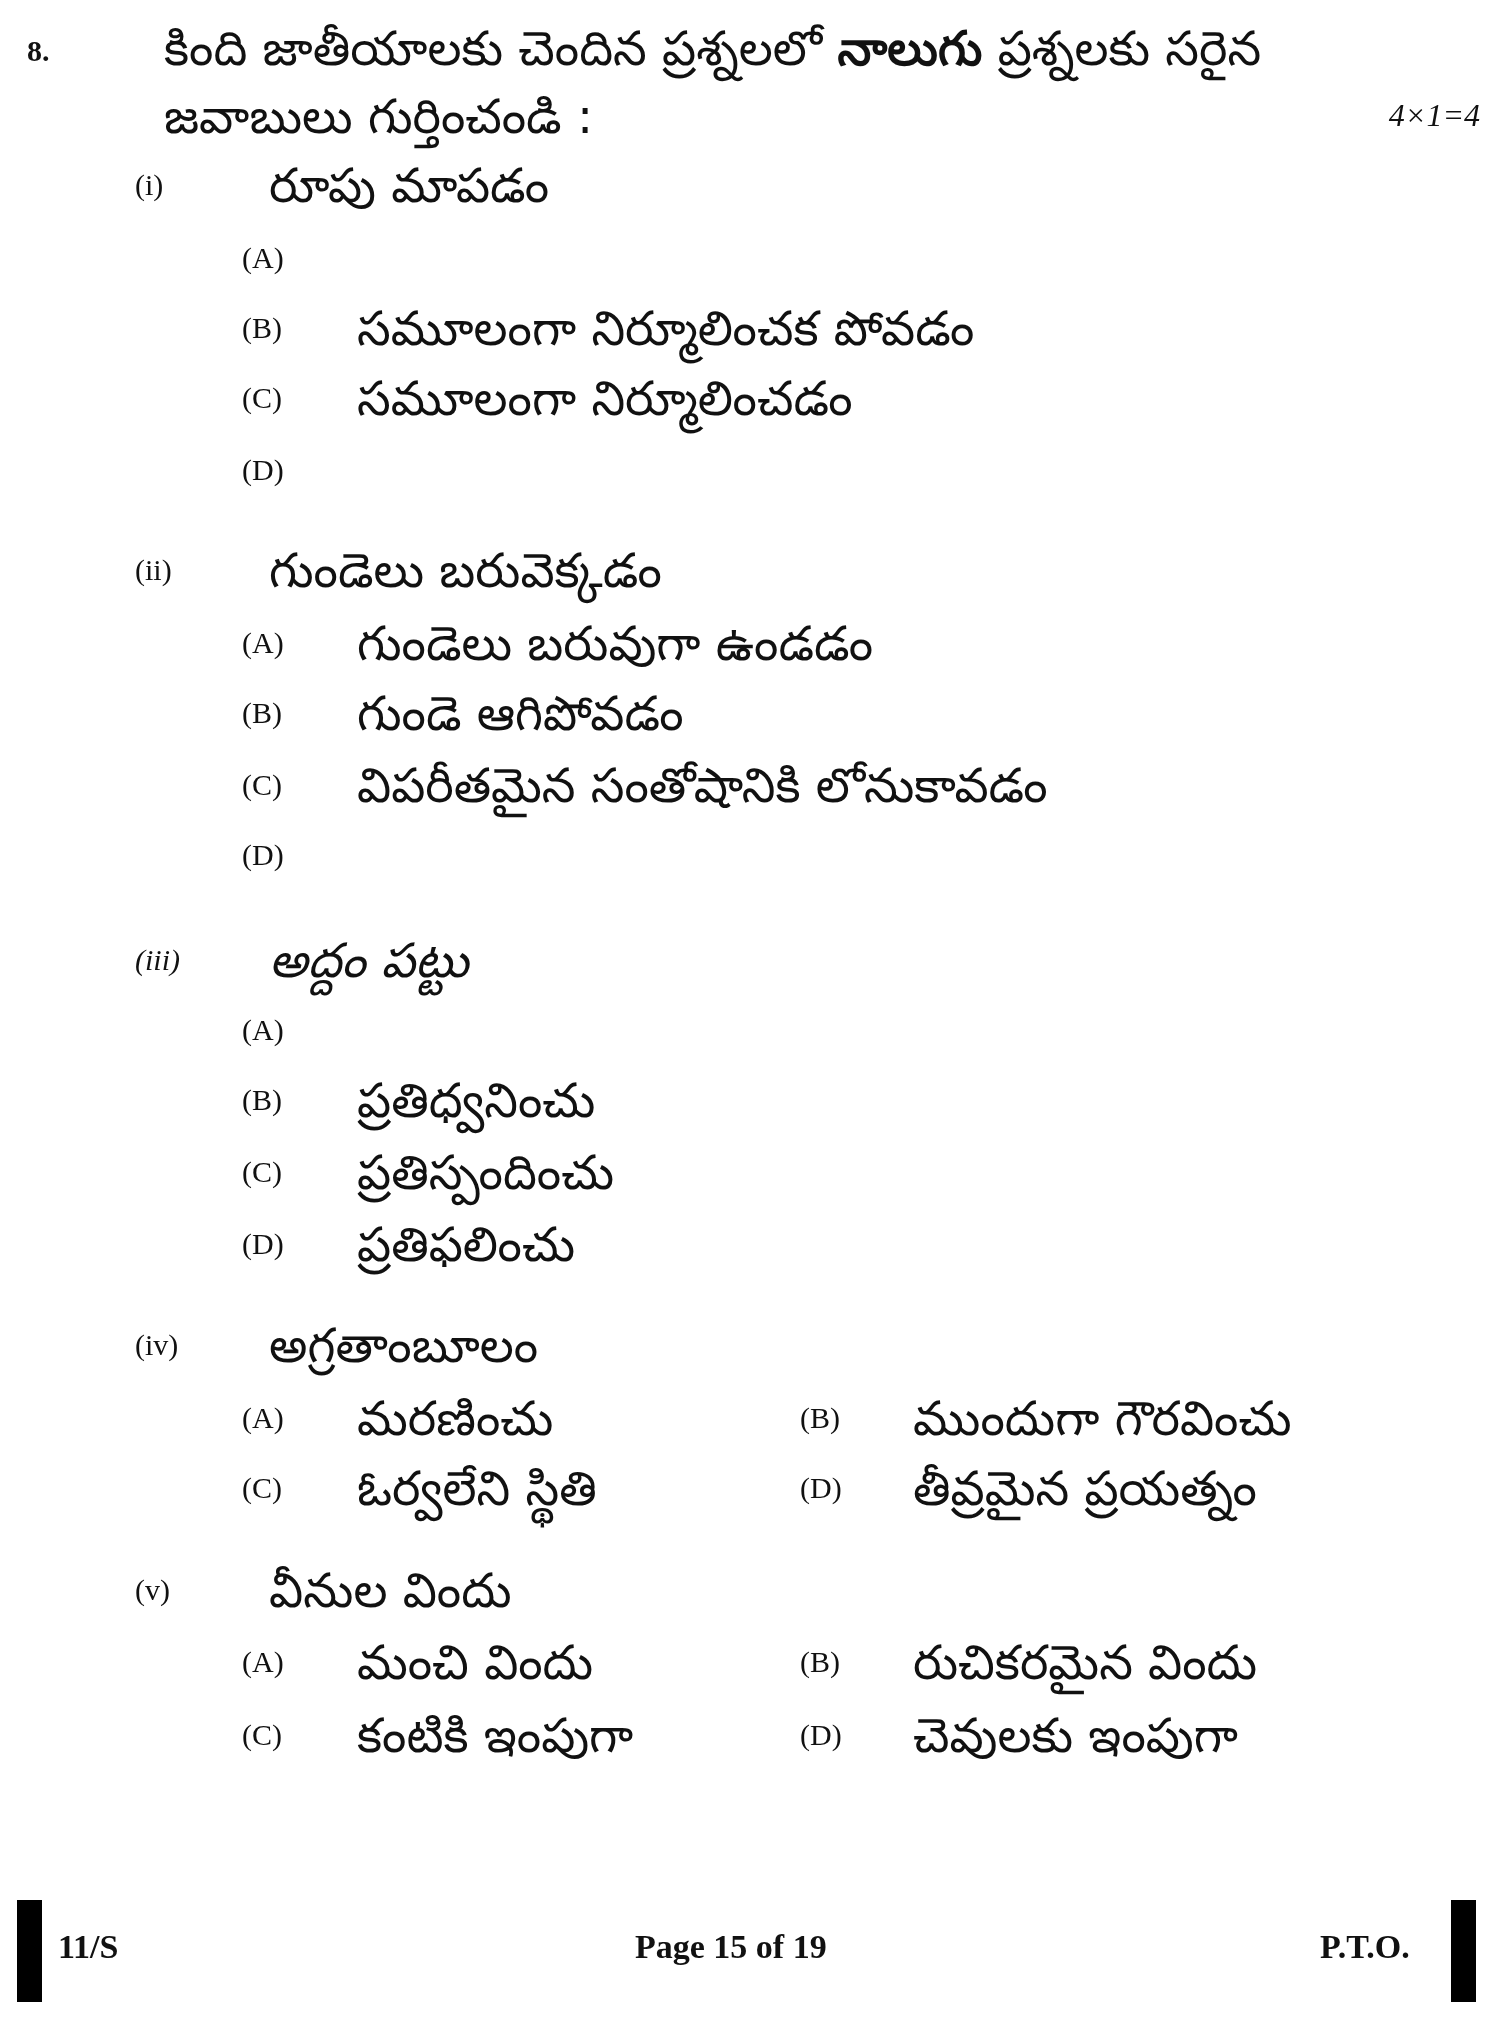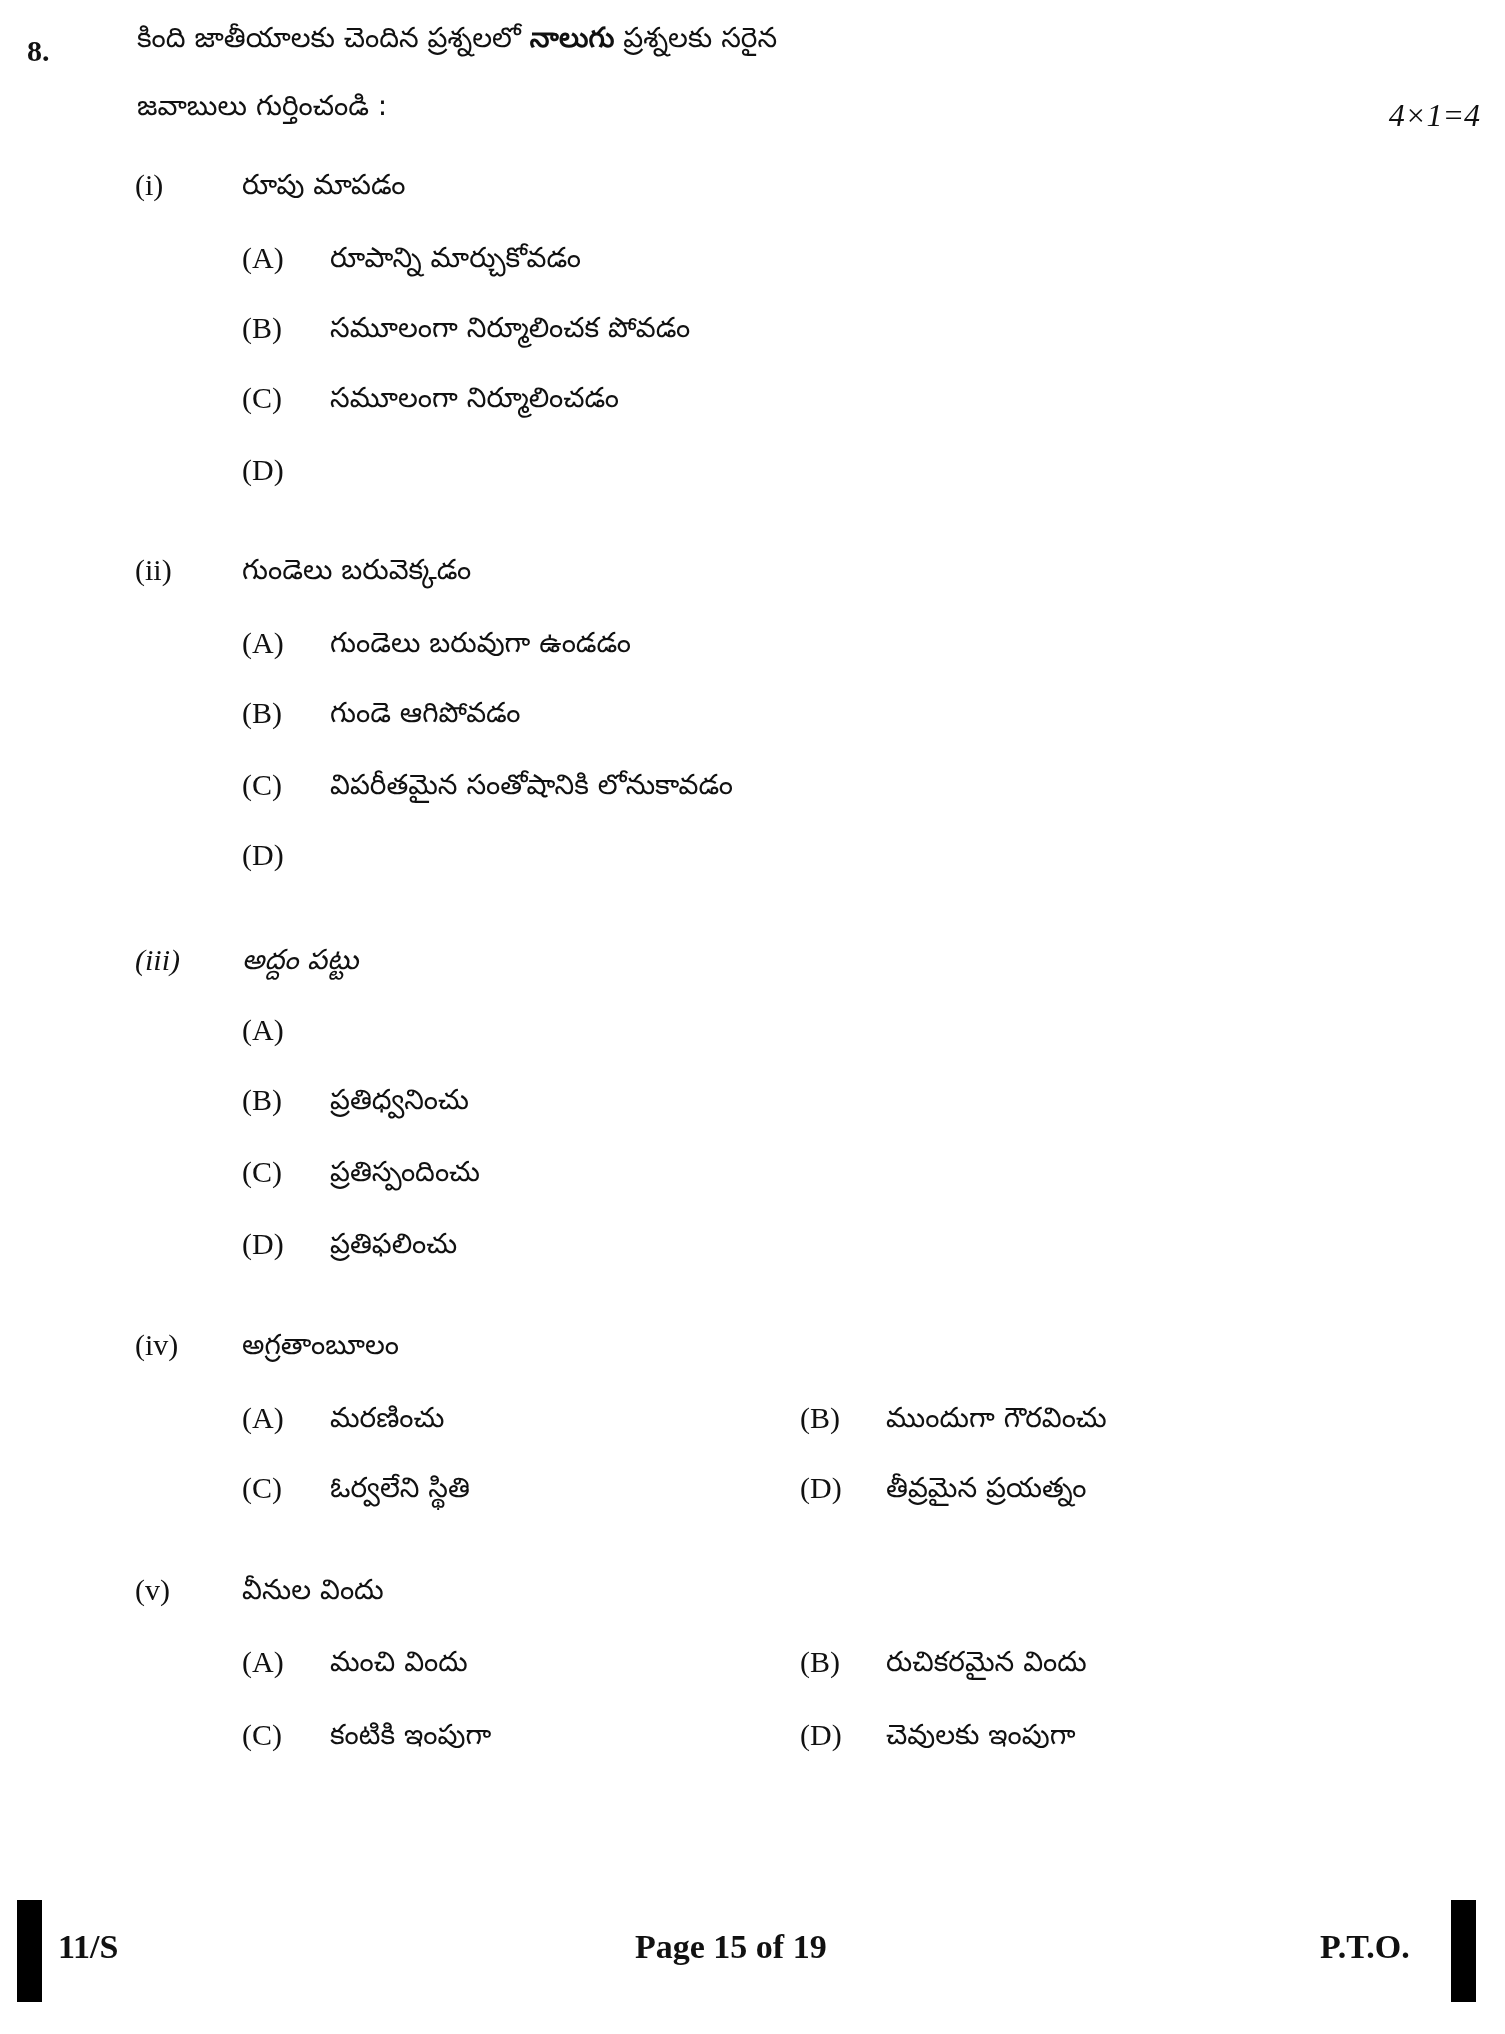--- a/index.html
+++ b/index.html
@@ -17,22 +17,23 @@
   }
   .abs { position: absolute; white-space: nowrap; }
   .qnum {
     font-family: "Liberation Serif", "DejaVu Serif", serif;
     font-weight: bold;
     font-size: 30px;
     line-height: 1;
   }
   .te {
     font-family: "DejaVu Sans", "Liberation Sans", sans-serif;
-    font-size: 28px;
+    font-size: 48px;
     line-height: 1;
+    margin-left: 27px;
   }
   .te b { font-weight: bold; }
   .marks {
     font-family: "Liberation Serif", "DejaVu Serif", serif;
     font-style: italic;
     font-size: 32px;
     line-height: 1;
   }
   .roman {
     font-family: "Liberation Serif", "DejaVu Serif", serif;
@@ -78,21 +79,20 @@
 </div>
 <div class="abs te" style="left:137px; top:92px;">జవాబులు గుర్తించండి :</div>
 <div class="abs marks" style="right:25px; top:99px;">4×1=4</div>
 
 <div class="row" style="left:135px; top:160px;">
   <span class="lbl roman" style="width:107px;">(i)</span>
   <span class="te">రూపు మాపడం</span>
 </div>
 <div class="row" style="left:242px; top:233px;">
   <span class="lbl optlbl" style="width:88px;">(A)</span>
-  <span class="te">రూపాన్ని మార్చుకోవడం</span>
 </div>
 <div class="row" style="left:242px; top:303px;">
   <span class="lbl optlbl" style="width:88px;">(B)</span>
   <span class="te">సమూలంగా నిర్మూలించక పోవడం</span>
 </div>
 <div class="row" style="left:242px; top:373px;">
   <span class="lbl optlbl" style="width:88px;">(C)</span>
   <span class="te">సమూలంగా నిర్మూలించడం</span>
 </div>
 <div class="row" style="left:242px; top:445px;">

